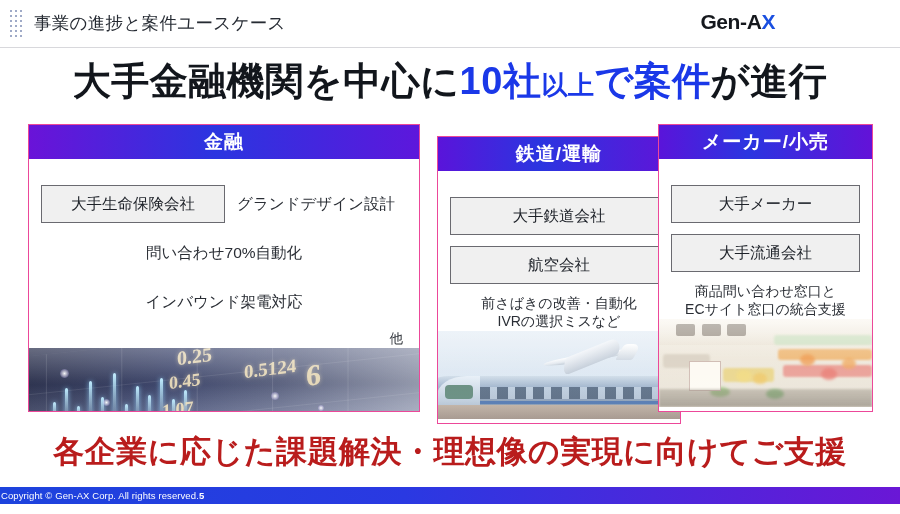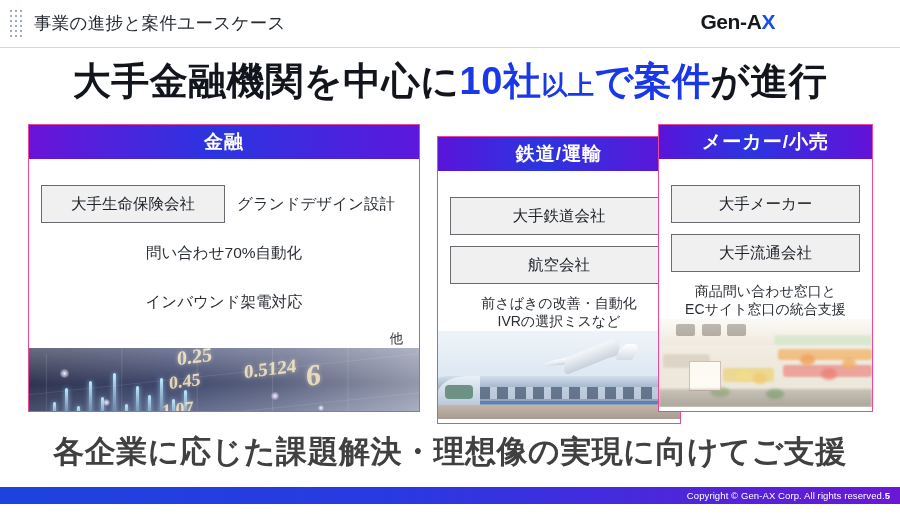--- a/index.html
+++ b/index.html
@@ -354,35 +354,35 @@
     left: 0; top: 426px;
     width: 900px; height: 52px;
     display: flex;
     align-items: center;
     justify-content: center;
     background: #ffffff;
   }
   #banner-text {
     font-size: 31px;
     font-weight: bold;
-    color: #404040;
+    color: #b91c1c;
     letter-spacing: 0.5px;
     white-space: nowrap;
   }
 
   
   #footer {
     position: absolute;
     left: 0; top: 487px;
     width: 900px; height: 17px;
     background: linear-gradient(90deg, #1d43dd 0%, #2a39e2 45%, #6a17d6 100%);
     display: flex;
     align-items: center;
-    justify-content: flex-end;
-    padding: 0 10px;
+    justify-content: flex-start;
+    padding: 0 1px;
     box-sizing: border-box;
   }
   #footer-copy {
     color: #ffffff;
     font-size: 9.5px;
     letter-spacing: 0.1px;
   }
   #footer-page {
     color: #ffffff;
     font-size: 9.5px;

